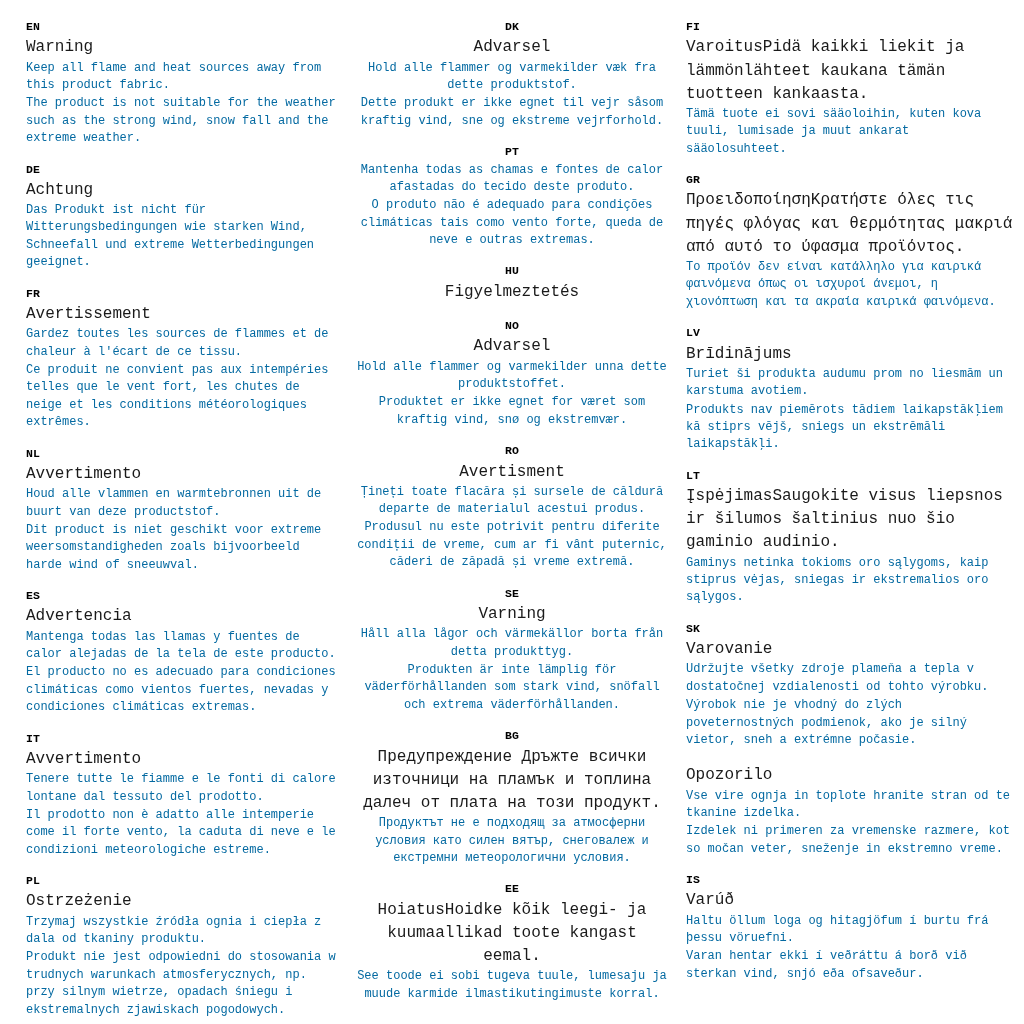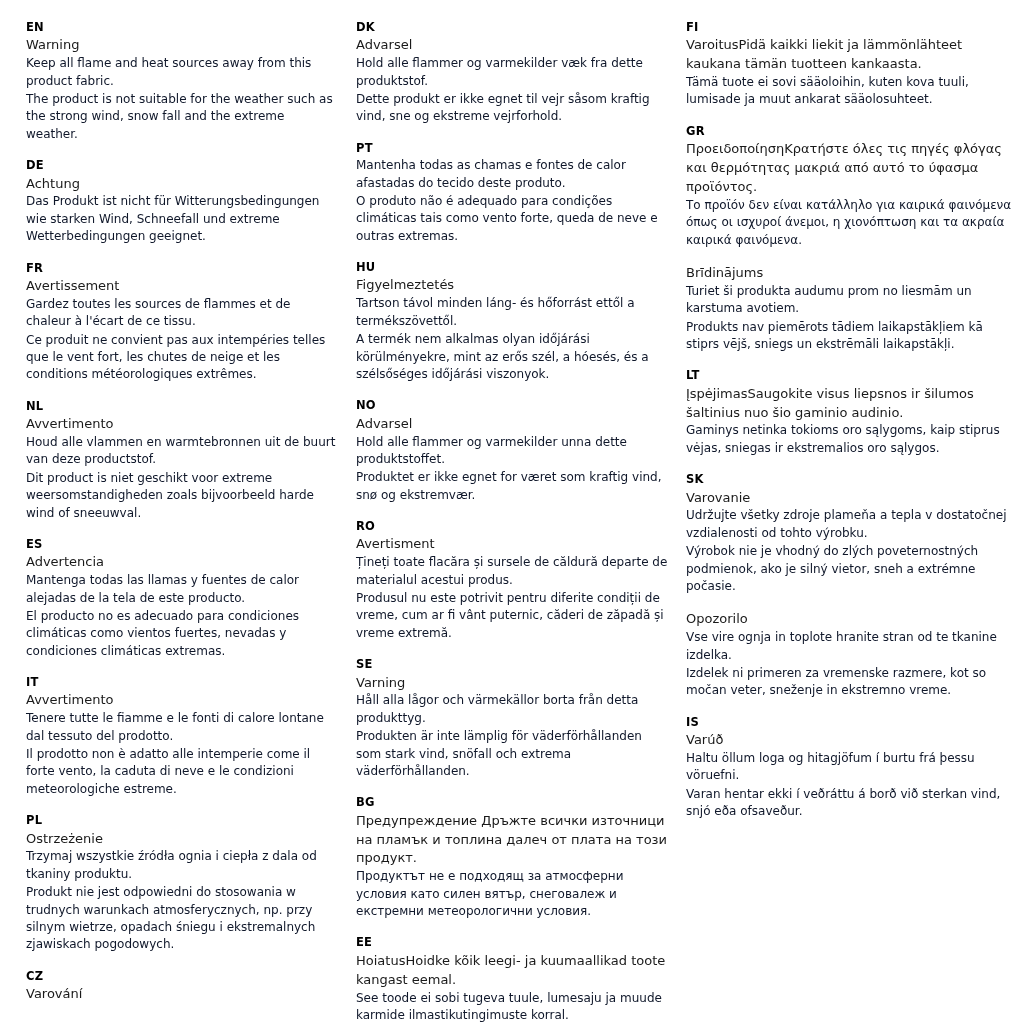--- a/index.html
+++ b/index.html
@@ -19,44 +19,45 @@
     height: 1024px;
     box-sizing: border-box;
     padding: 20px 22px 10px 26px;
     display: flex;
     flex-direction: row;
     gap: 0;
   }
   .column {
     box-sizing: border-box;
     flex: 0 0 auto;
+    font-family: Liberation Mono, monospace;
   }
   .col-1 { width: 330px; padding-right: 18px; }
-  .col-2 { width: 330px; padding-right: 18px; }
+  .col-2 { width: 330px; padding-right: 18px; text-align: center; }
   .col-3 { width: 328px; }
 
   .block {
     margin-bottom: 15px;
   }
   .lang-code {
     font-size: 11.5px;
     font-weight: bold;
     letter-spacing: 0.2px;
     color: #000000;
     margin-bottom: 2px;
     line-height: 1.25;
   }
   .lang-title {
-    font-size: 13px;
+    font-size: 16px;
     color: #1a1a1a;
     line-height: 1.45;
   }
   .lang-body {
     font-size: 12px;
-    color: #0f172a;
+    color: #0369a1;
     line-height: 1.45;
   }
   .lang-body p {
     margin: 0;
   }
   .lang-body p + p {
     margin-top: 1px;
   }
 </style>
 </head>
@@ -136,24 +137,20 @@
       <div class="block">
         <div class="lang-code">PT</div>
         <div class="lang-body">
           <p>Mantenha todas as chamas e fontes de calor afastadas do tecido deste produto.</p>
           <p>O produto não é adequado para condições climáticas tais como vento forte, queda de neve e outras extremas.</p>
         </div>
       </div>
       <div class="block">
         <div class="lang-code">HU</div>
         <div class="lang-title">Figyelmeztetés</div>
-        <div class="lang-body">
-          <p>Tartson távol minden láng- és hőforrást ettől a termékszövettől.</p>
-          <p>A termék nem alkalmas olyan időjárási körülményekre, mint az erős szél, a hóesés, és a szélsőséges időjárási viszonyok.</p>
-        </div>
       </div>
       <div class="block">
         <div class="lang-code">NO</div>
         <div class="lang-title">Advarsel</div>
         <div class="lang-body">
           <p>Hold alle flammer og varmekilder unna dette produktstoffet.</p>
           <p>Produktet er ikke egnet for været som kraftig vind, snø og ekstremvær.</p>
         </div>
       </div>
       <div class="block">
@@ -196,20 +193,21 @@
         </div>
       </div>
       <div class="block">
         <div class="lang-code">GR</div>
         <div class="lang-title">ΠροειδοποίησηΚρατήστε όλες τις πηγές φλόγας και θερμότητας μακριά από αυτό το ύφασμα προϊόντος.</div>
         <div class="lang-body">
           <p>Το προϊόν δεν είναι κατάλληλο για καιρικά φαινόμενα όπως οι ισχυροί άνεμοι, η χιονόπτωση και τα ακραία καιρικά φαινόμενα.</p>
         </div>
       </div>
       <div class="block">
+        <div class="lang-code">LV</div>
         <div class="lang-title">Brīdinājums</div>
         <div class="lang-body">
           <p>Turiet ši produkta audumu prom no liesmām un karstuma avotiem.</p>
           <p>Produkts nav piemērots tādiem laikapstākļiem kā stiprs vējš, sniegs un ekstrēmāli laikapstākļi.</p>
         </div>
       </div>
       <div class="block">
         <div class="lang-code">LT</div>
         <div class="lang-title">ĮspėjimasSaugokite visus liepsnos ir šilumos šaltinius nuo šio gaminio audinio.</div>
         <div class="lang-body">

